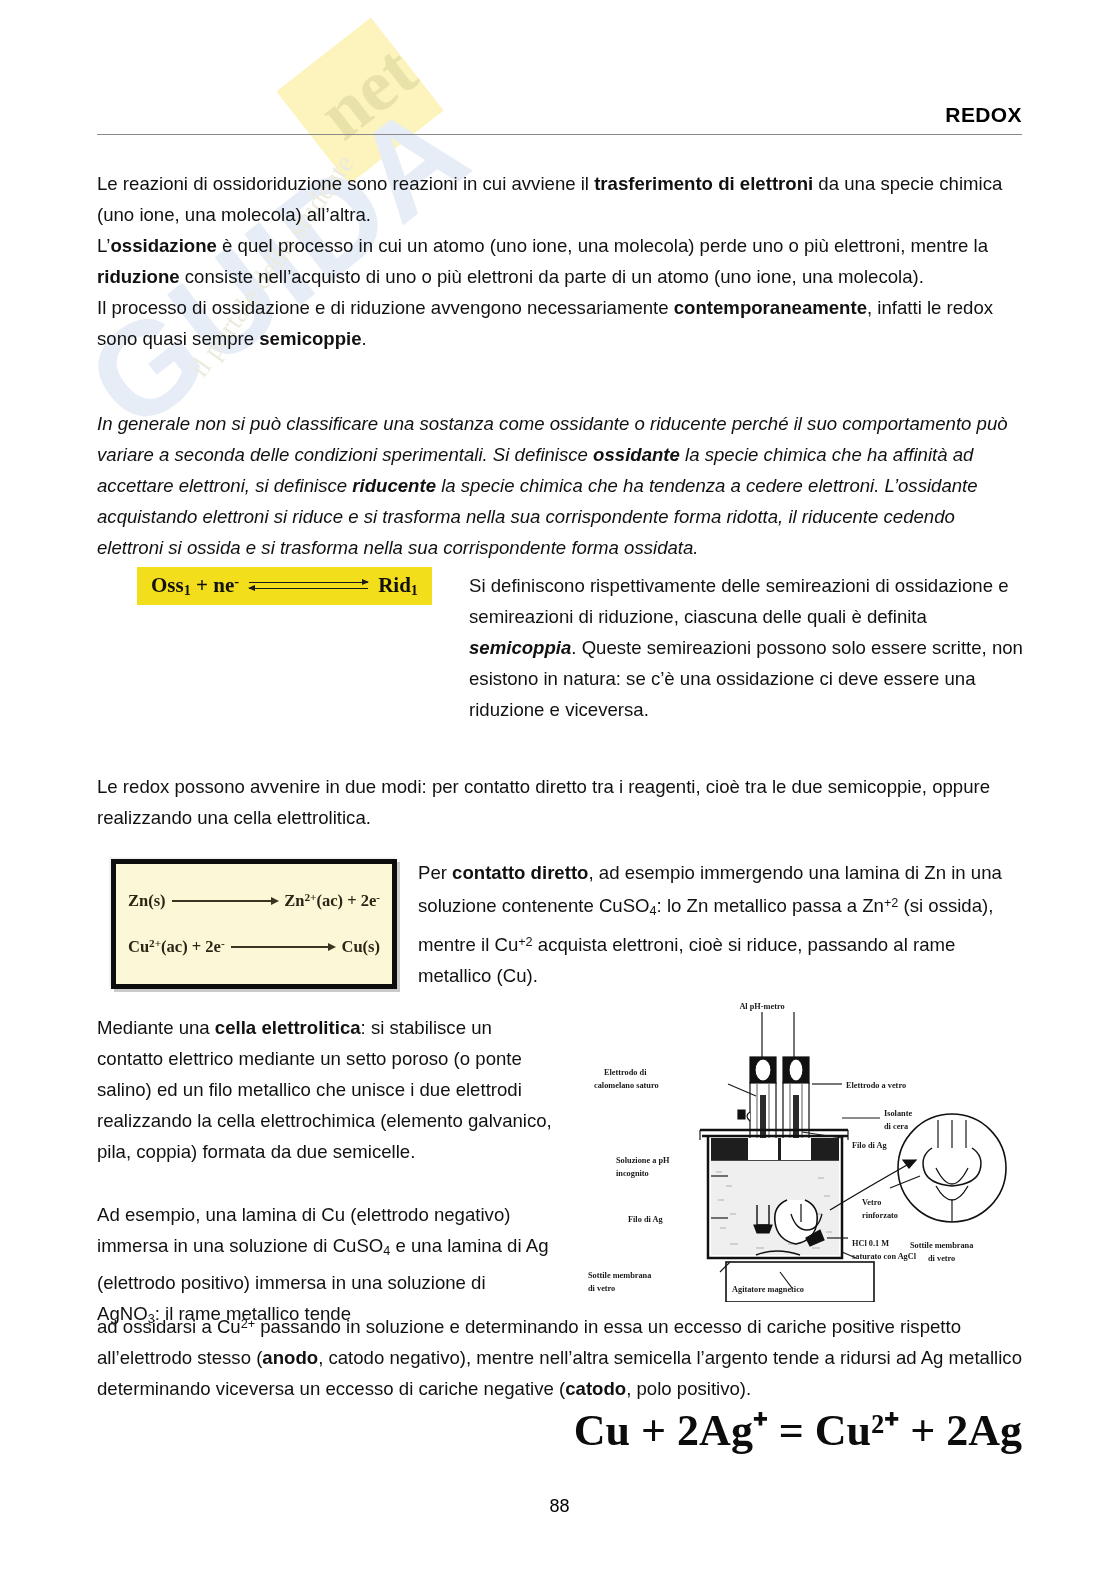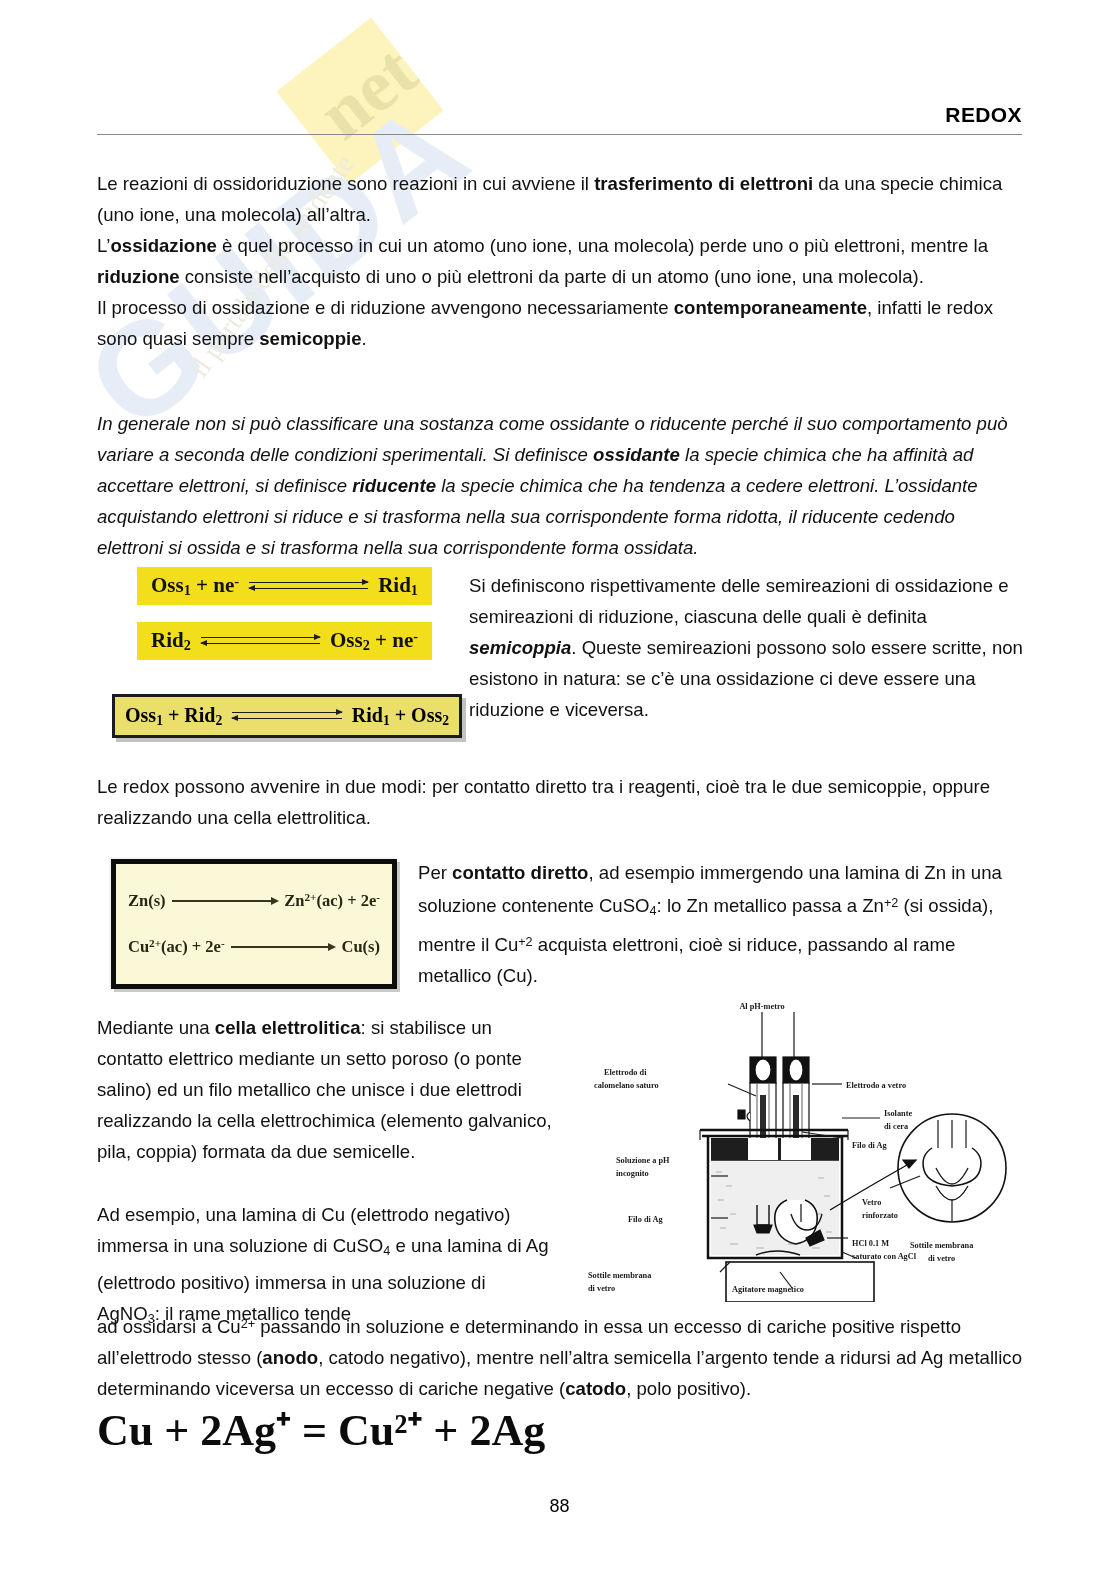--- a/index.html
+++ b/index.html
@@ -211,21 +211,21 @@
     justify-content: space-around;
     margin-top: 12px;
   }
   .zncu-line { display: flex; align-items: center; white-space: nowrap; }
 
   
   #final-eq {
     position: absolute;
     left: 97px; top: 1398px;
     width: 925px;
-    text-align: left;
+    text-align: right;
     font-family: "Liberation Serif", serif;
     font-weight: bold;
     font-size: 44px;
     color: #0c0c0c;
     z-index: 3;
   }
 
   
   #page-number {
     position: absolute;
@@ -280,37 +280,21 @@
 
   <div class="eq-wrap eq-hl" id="eq1">
     <span class="eq-term"><span>Oss</span><sub>1</sub><span> + ne</span><sup>-</sup></span>
     <span class="arrow-eq">
         <i class="ah ah-right"></i>
         <i class="ah ah-left"></i>
       </span>
     <span class="eq-term"><span>Rid</span><sub>1</sub></span>
   </div>
 
-  <div class="eq-wrap eq-hl" id="eq2">
-    <span class="eq-term"><span>Rid</span><sub>2</sub></span>
-    <span class="arrow-eq">
-        <i class="ah ah-right"></i>
-        <i class="ah ah-left"></i>
-      </span>
-    <span class="eq-term"><span>Oss</span><sub>2</sub><span> + ne</span><sup>-</sup></span>
-  </div>
-
-  <div class="eq-wrap" id="eq3box">
-    <span class="eq-term"><span>Oss</span><sub>1</sub><span> + Rid</span><sub>2</sub></span>
-    <span class="arrow-eq">
-        <i class="ah ah-right"></i>
-        <i class="ah ah-left"></i>
-      </span>
-    <span class="eq-term"><span>Rid</span><sub>1</sub><span> + Oss</span><sub>2</sub></span>
-  </div>
+
 
   <div class="para" id="p3">
     <span>Si definiscono rispettivamente delle semireazioni di ossidazione e semireazioni di riduzione, ciascuna delle quali è definita </span><b><i>semicoppia</i></b><span>. Queste semireazioni possono solo essere scritte, non esistono in natura: se c’è una ossidazione ci deve essere una riduzione e viceversa.</span>
   </div>
 
   <div class="para" id="p4">Le redox possono avvenire in due modi: per contatto diretto tra i reagenti, cioè tra le due semicoppie, oppure realizzando una cella elettrolitica.</div>
 
   <div id="zncu">
     <div class="zncu-line">
       <span>Zn(s)</span>

